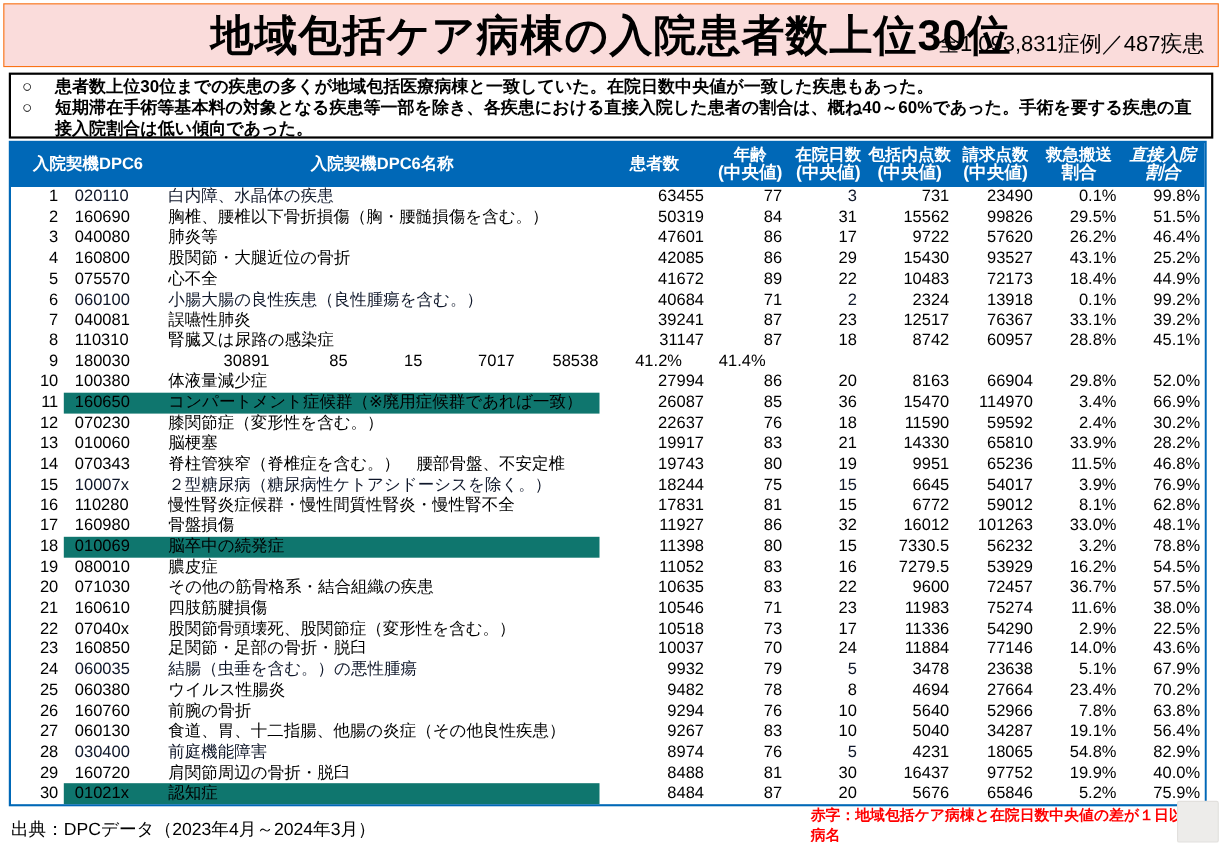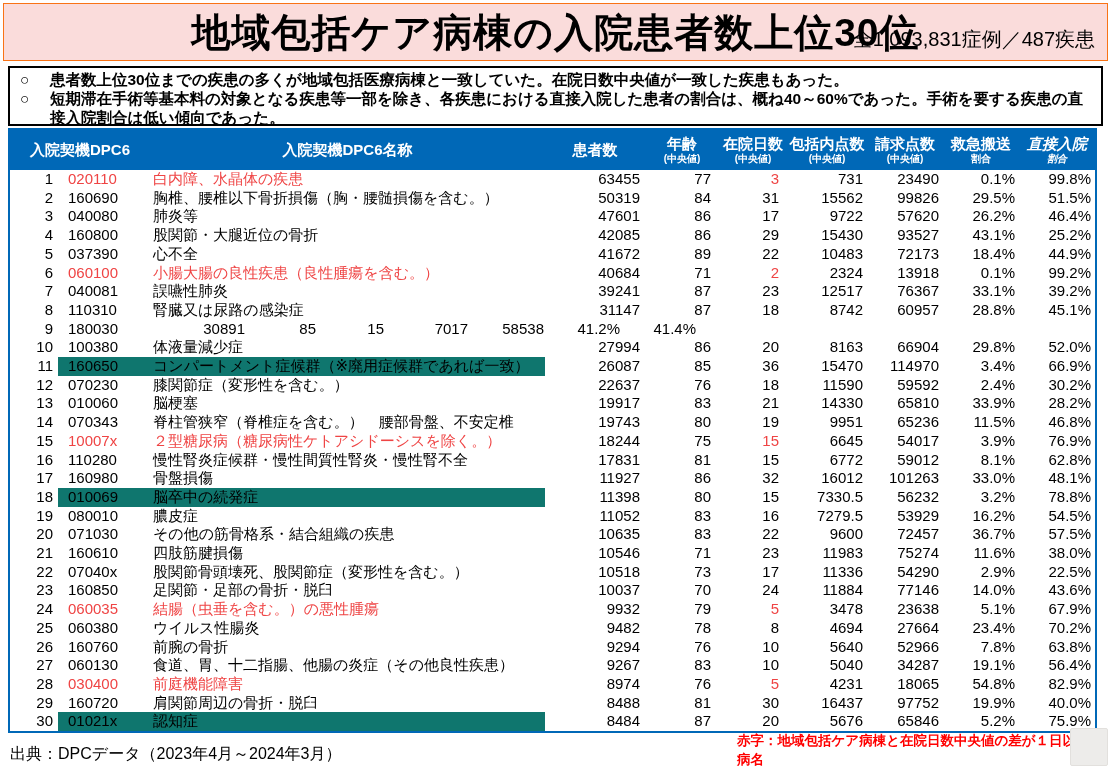--- a/index.html
+++ b/index.html
@@ -28,38 +28,38 @@
   
   .ranking-table {
     position:absolute; left:8px; top:128px; width:1089px;
     border:2px solid #0068B7; background:#fff;
   }
   .thead {
     display:flex; height:40px; background:#0068B7; color:#fff; font-weight:bold;
   }
   .th { display:flex; flex-direction:column; justify-content:center; align-items:center;
         text-align:center; font-size:15px; line-height:1.1; }
-  .th .sub { font-size:10px; font-weight:bold; }
+  .th .sub { font-size:16px; font-weight:bold; }
   .w-rankcode { width:140px; } .w-name { width:395px; } .w-patients { width:100px; }
   .w-age { width:74px; } .w-los { width:68px; } .w-incl { width:80px; }
   .w-bill { width:76px; } .w-emer { width:76px; } .w-direct { width:76px;font-style:italic; }
   .tbody { background:#fff; }
   .row { display:flex; height:18.71px; line-height:18.71px; font-size:15px; white-space:nowrap; }
   .cell { overflow:hidden; }
   .c-rank { width:48px; text-align:right; padding-right:5px; }
   .c-code { width:92px; padding-left:10px; }
   .c-name { width:395px; padding-left:3px; }
   .c-patients { width:100px; text-align:right; padding-right:5px; }
   .c-age  { width:74px; text-align:right; padding-right:8px; }
   .c-los  { width:68px; text-align:right; padding-right:8px; }
   .c-incl { width:80px; text-align:right; padding-right:4px; }
   .c-bill { width:76px; text-align:right; padding-right:4px; }
   .c-emer { width:76px; text-align:right; padding-right:4px; }
   .c-direct { width:76px; text-align:right; padding-right:4px; }
-  .red { color:#ef4444; }
+  .red { color:#0f172a; }
   .hl { background:#0f766e; }
   
   .source { position:absolute; left:10px; top:744px; font-size:16px; }
   .legend { position:absolute; left:737px; top:731px; font-size:13.5px; line-height:19px; font-weight:bold; }
   .legend-red { color:#FF0000; }
   .corner-thumb {
     position:absolute; right:3px; top:728px; width:38px; height:38px;
     background:#EDECEA; border:1px solid #E2E0DD; border-radius:2px;
   }
 </style>
@@ -164,21 +164,21 @@
           <div class="cell c-patients">42085</div>
           <div class="cell c-age">86</div>
           <div class="cell c-los">29</div>
           <div class="cell c-incl">15430</div>
           <div class="cell c-bill">93527</div>
           <div class="cell c-emer">43.1%</div>
           <div class="cell c-direct">25.2%</div>
         </div>
         <div class="row">
           <div class="cell c-rank">5</div>
-          <div class="cell c-code">037390</div>
+          <div class="cell c-code">075570</div>
           <div class="cell c-name">心不全</div>
           <div class="cell c-patients">41672</div>
           <div class="cell c-age">89</div>
           <div class="cell c-los">22</div>
           <div class="cell c-incl">10483</div>
           <div class="cell c-bill">72173</div>
           <div class="cell c-emer">18.4%</div>
           <div class="cell c-direct">44.9%</div>
         </div>
         <div class="row">

